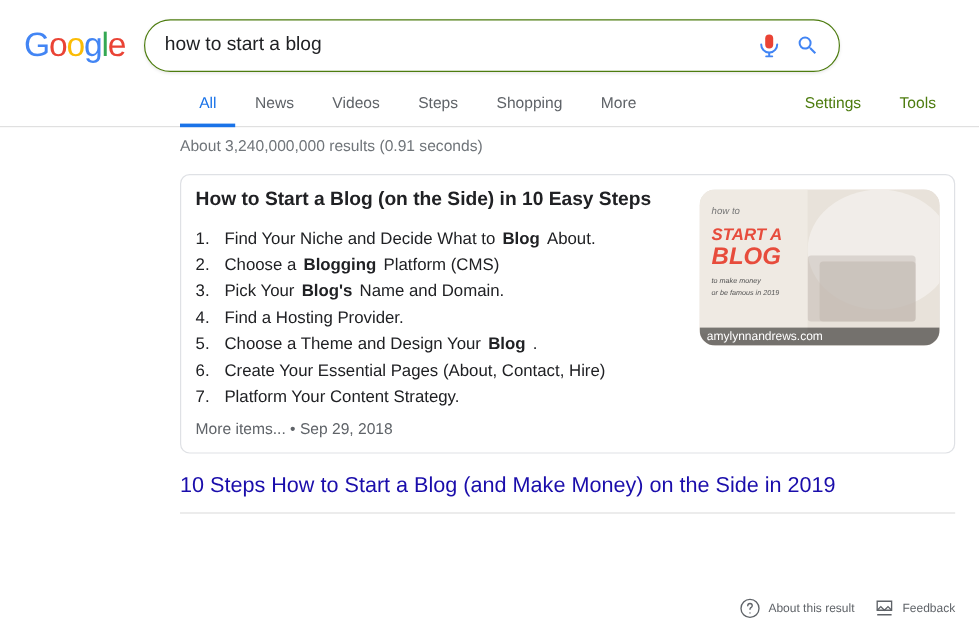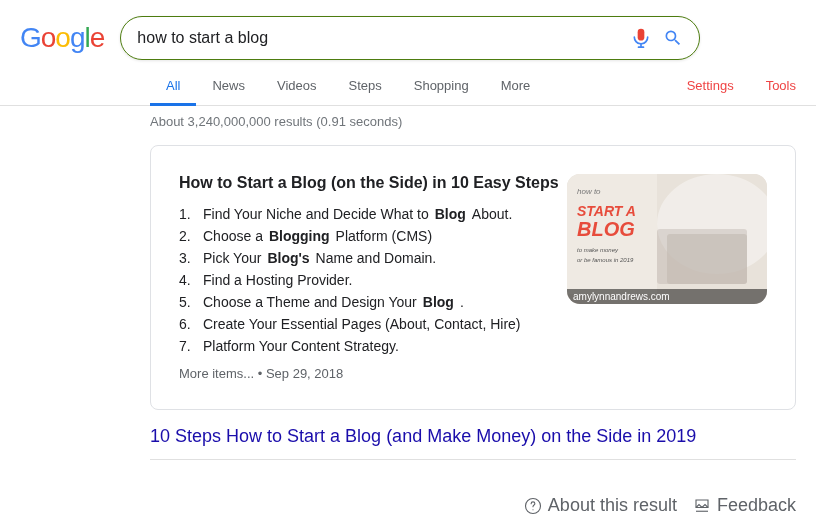--- a/index.html
+++ b/index.html
@@ -76,21 +76,21 @@
       width: 20px;
       height: 20px;
       cursor: pointer;
       color: #4285F4;
     }
 
     
     .nav-bar {
       display: flex;
       align-items: flex-start;
-      padding: 0 4px 0 150px;
+      padding: 0 20px 0 150px;
       border-bottom: 1px solid #e0e0e0;
       margin-top: 8px;
     }
 
     .nav-left {
       display: flex;
       align-items: center;
       gap: 0;
       flex: 1;
     }
@@ -115,36 +115,36 @@
     }
 
     .nav-right {
       display: flex;
       align-items: center;
       gap: 0;
       margin-left: auto;
     }
 
     .nav-right .nav-item {
-      color: #ef4444;
+      color: #4d7c0f;
     }
 
     
     .results-info {
       padding: 8px 20px 8px 150px;
       font-size: 13px;
       color: #70757a;
     }
 
     
     .result-card {
       margin: 8px 20px 8px 150px;
       border: 1px solid #dfe1e5;
       border-radius: 8px;
-      padding: 28px;
+      padding: 12px;
       display: flex;
       max-width: 660px;
       position: relative;
     }
 
     .result-content {
       flex: 1;
     }
 
     .result-title {
@@ -228,21 +228,21 @@
       padding: 10px 20px;
       display: flex;
       align-items: center;
       gap: 16px;
     }
 
     .footer-item {
       display: flex;
       align-items: center;
       gap: 6px;
-      font-size: 18px;
+      font-size: 10px;
       color: #5f6368;
       cursor: pointer;
     }
 
     .footer-icon {
       width: 18px;
       height: 18px;
       color: #5f6368;
     }
 

